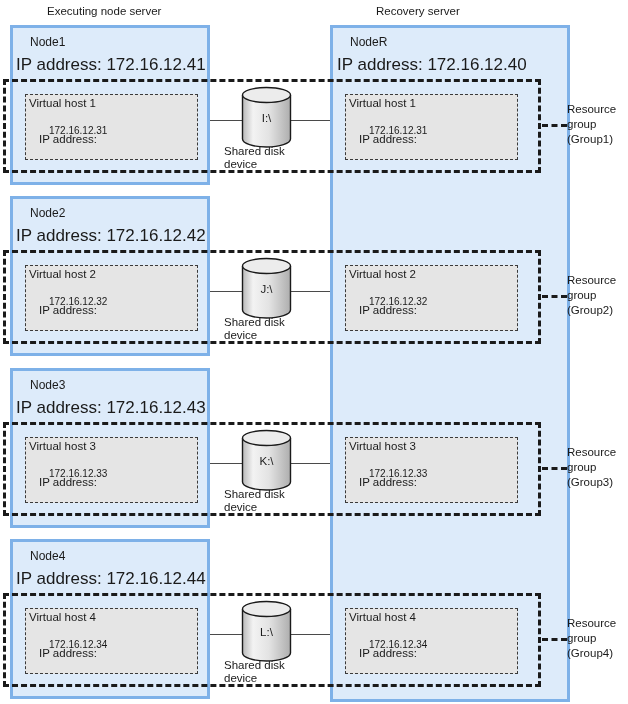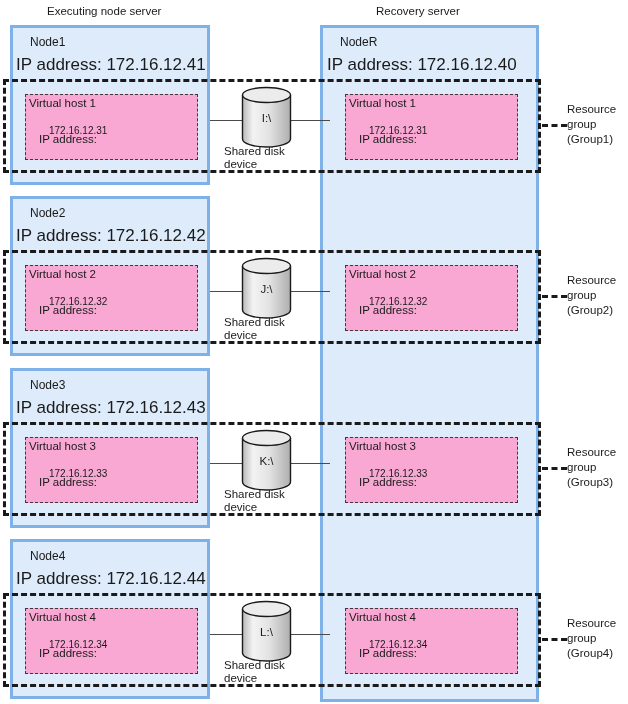--- a/index.html
+++ b/index.html
@@ -9,21 +9,21 @@
   }
   .hdr{position:absolute;font-size:11.5px;white-space:nowrap;margin-left:32px;}
   .node-box{
     position:absolute;box-sizing:border-box;
     background:#ddebfa;border:3px solid #7eb1e8;
   }
   .node-title{position:absolute;font-size:12px;white-space:nowrap;}
   .node-ip{position:absolute;font-size:17px;white-space:nowrap;}
   .vh-box{
     position:absolute;box-sizing:border-box;width:173px;height:66px;
-    background:#f9a8d4;border:1px dashed #3a3a3a;
+    background:#e5e5e5;border:1px dashed #3a3a3a;
   }
   .vh-title{position:absolute;left:3px;top:2px;font-size:11.5px;white-space:nowrap;}
   .vh-ip-label{position:absolute;left:13px;top:24px;font-size:11.5px;white-space:nowrap;margin-top:14px;}
   .vh-ip{position:absolute;left:23px;top:30px;font-size:10px;white-space:nowrap;}
   .section{position:absolute;left:0;width:628px;height:171px;}
   .group-outline{
     position:absolute;left:3px;top:54px;width:538px;height:94px;
     box-sizing:border-box;border:3px dashed #1a1a1a;
   }
   .hline{position:absolute;top:95px;height:0;border-top:1.5px solid #4a4a4a;}
@@ -31,21 +31,21 @@
   .hline.right{left:291px;width:39px;}
   .cyl{position:absolute;left:241px;top:61px;}
   .drive{position:absolute;left:241px;top:87px;width:51px;text-align:center;
     font-size:11.5px;white-space:nowrap;}
   .disk-caption{position:absolute;left:224px;top:120px;width:101px;
     font-size:11.5px;line-height:13px;white-space:nowrap;}
   .rg-connector{position:absolute;left:542px;top:99px;width:25px;height:0;
     border-top:3px dashed #1a1a1a;}
   .rg-label{position:absolute;left:567px;top:77px;font-size:11.5px;line-height:15px;
     white-space:nowrap;}
-  .recovery-box{left:320px;top:25px;width:219px;height:677px;}
+  .recovery-box{left:330px;top:25px;width:240px;height:677px;}
 </style>
 </head>
 <body>
 
 <div id="canvas">
 
   <svg width="0" height="0" style="position:absolute" aria-hidden="true">
     <defs>
       <linearGradient id="cyl-grad" x1="0" y1="0" x2="1" y2="0">
         <stop offset="0" stop-color="#b9b9b9"></stop>

